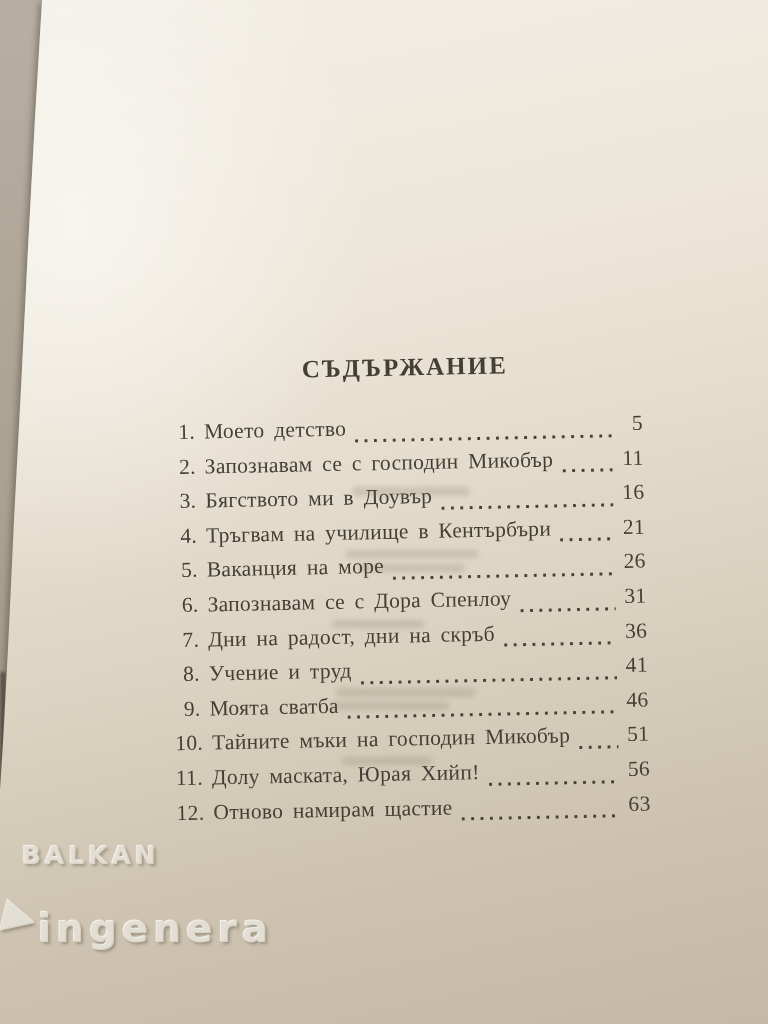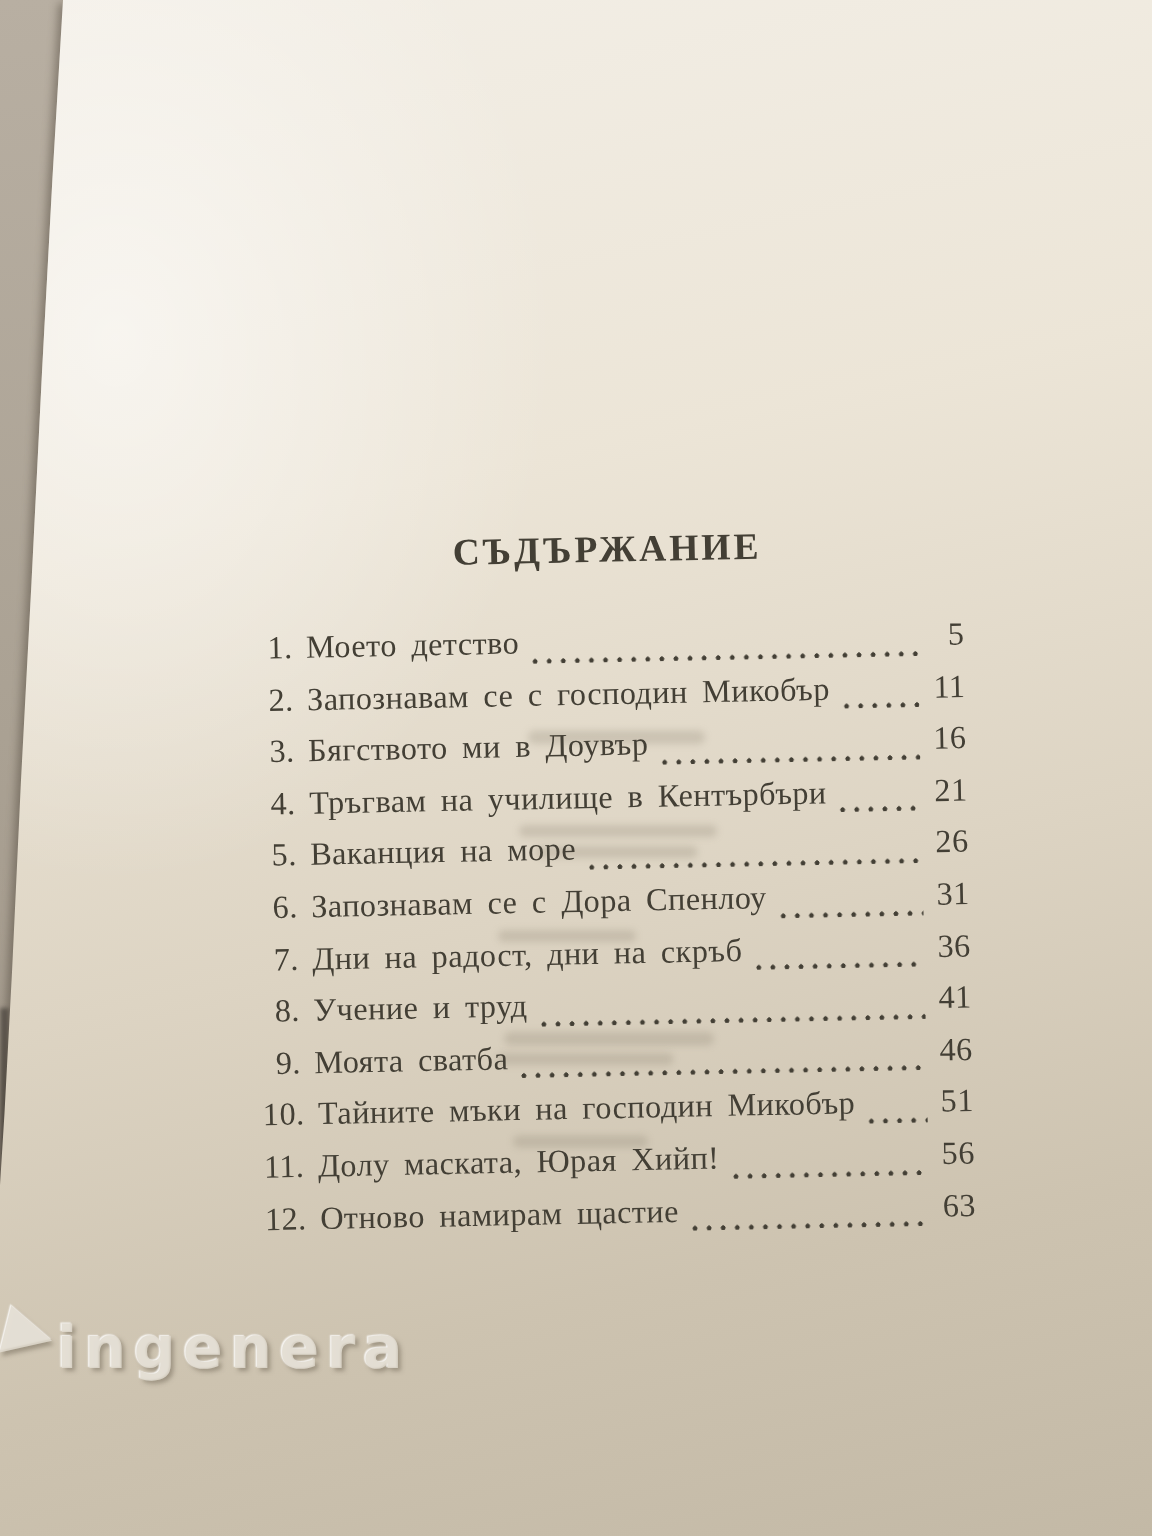--- a/index.html
+++ b/index.html
@@ -188,20 +188,21 @@
             <div class="row">
               <span class="num">12.</span>
               <span class="txt">Отново намирам щастие</span>
               <span class="leader"></span>
               <span class="pg">63</span>
             </div>
           </div>
       </div>
 
       <div class="watermark">
+        <div class="wm-top">BALKAN</div>
         <div class="wm-mainrow">
           <span class="wm-play">▶</span>
         </div>
         <div class="wm-bottom">ingenera</div>
       </div>
 
     </div>
   </div>
 </div>
 

